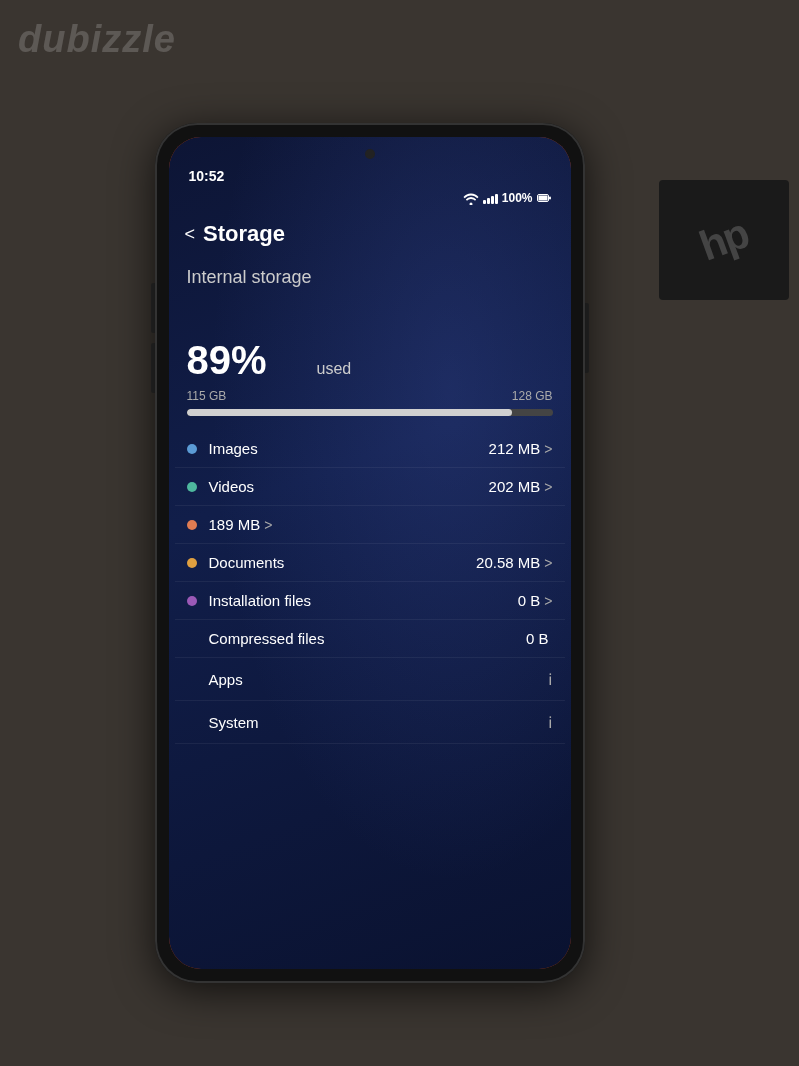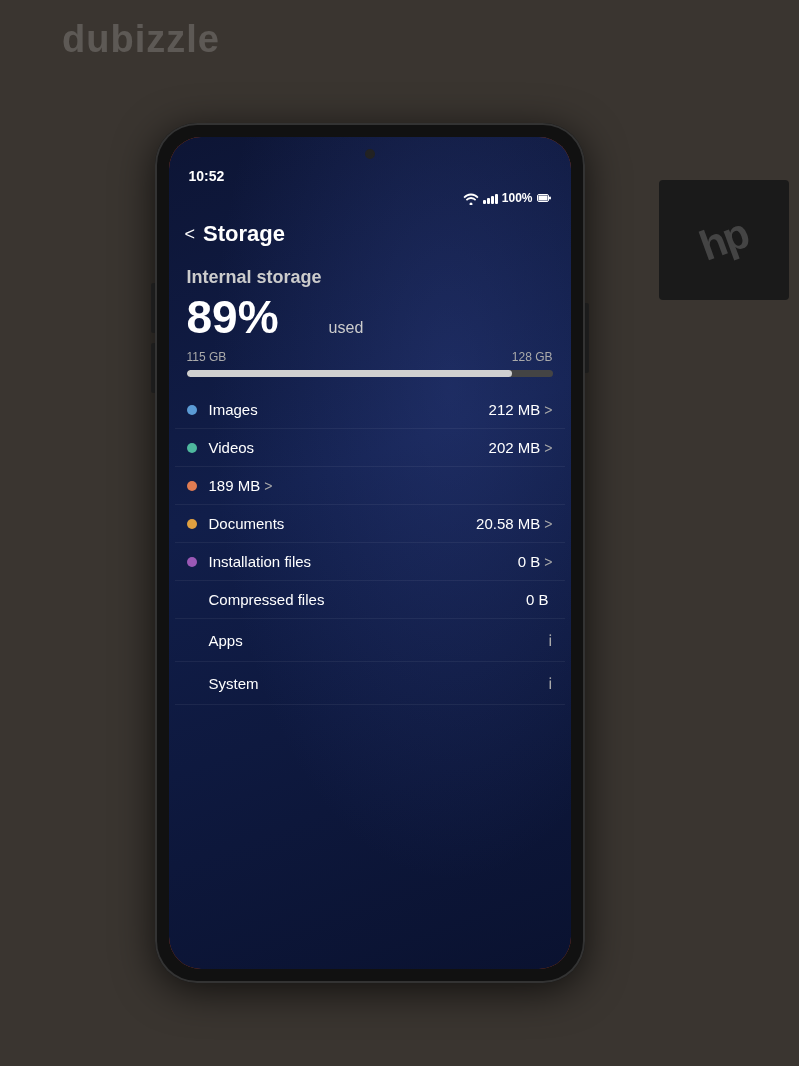--- a/index.html
+++ b/index.html
@@ -20,25 +20,25 @@
       position: absolute;
       inset: 0;
       background: #3a3530;
     }
 
     .watermark {
       position: absolute;
       top: 18px;
       left: 18px;
       font-size: 38px;
+      font-style: italic;
       font-weight: 700;
       color: rgba(255,255,255,0.18);
       letter-spacing: 1px;
       z-index: 10;
-      margin-left: 44px;
     }
 
     .phone-wrapper {
       position: relative;
       width: 430px;
       height: 860px;
       margin-top: 40px;
       margin-left: -60px;
     }
 
@@ -141,35 +141,36 @@
 
     
     .storage-section {
       padding: 12px 18px 0;
       position: relative;
       z-index: 5;
     }
 
     .storage-label {
       font-size: 18px;
-      font-weight: 700;
+      font-weight: 400;
       color: #ccc;
       margin-bottom: 2px;
     }
 
     .storage-percent-row {
       display: flex;
       align-items: baseline;
       gap: 8px;
     }
 
     .storage-percent {
-      font-size: 46px;
+      font-size: 40px;
       font-weight: 700;
       color: #fff;
+      margin-top: 48px;
     }
 
     .storage-used {
       font-size: 16px;
       color: #ccc;
       font-weight: 400;
       padding-left: 42px;
     }
 
     

